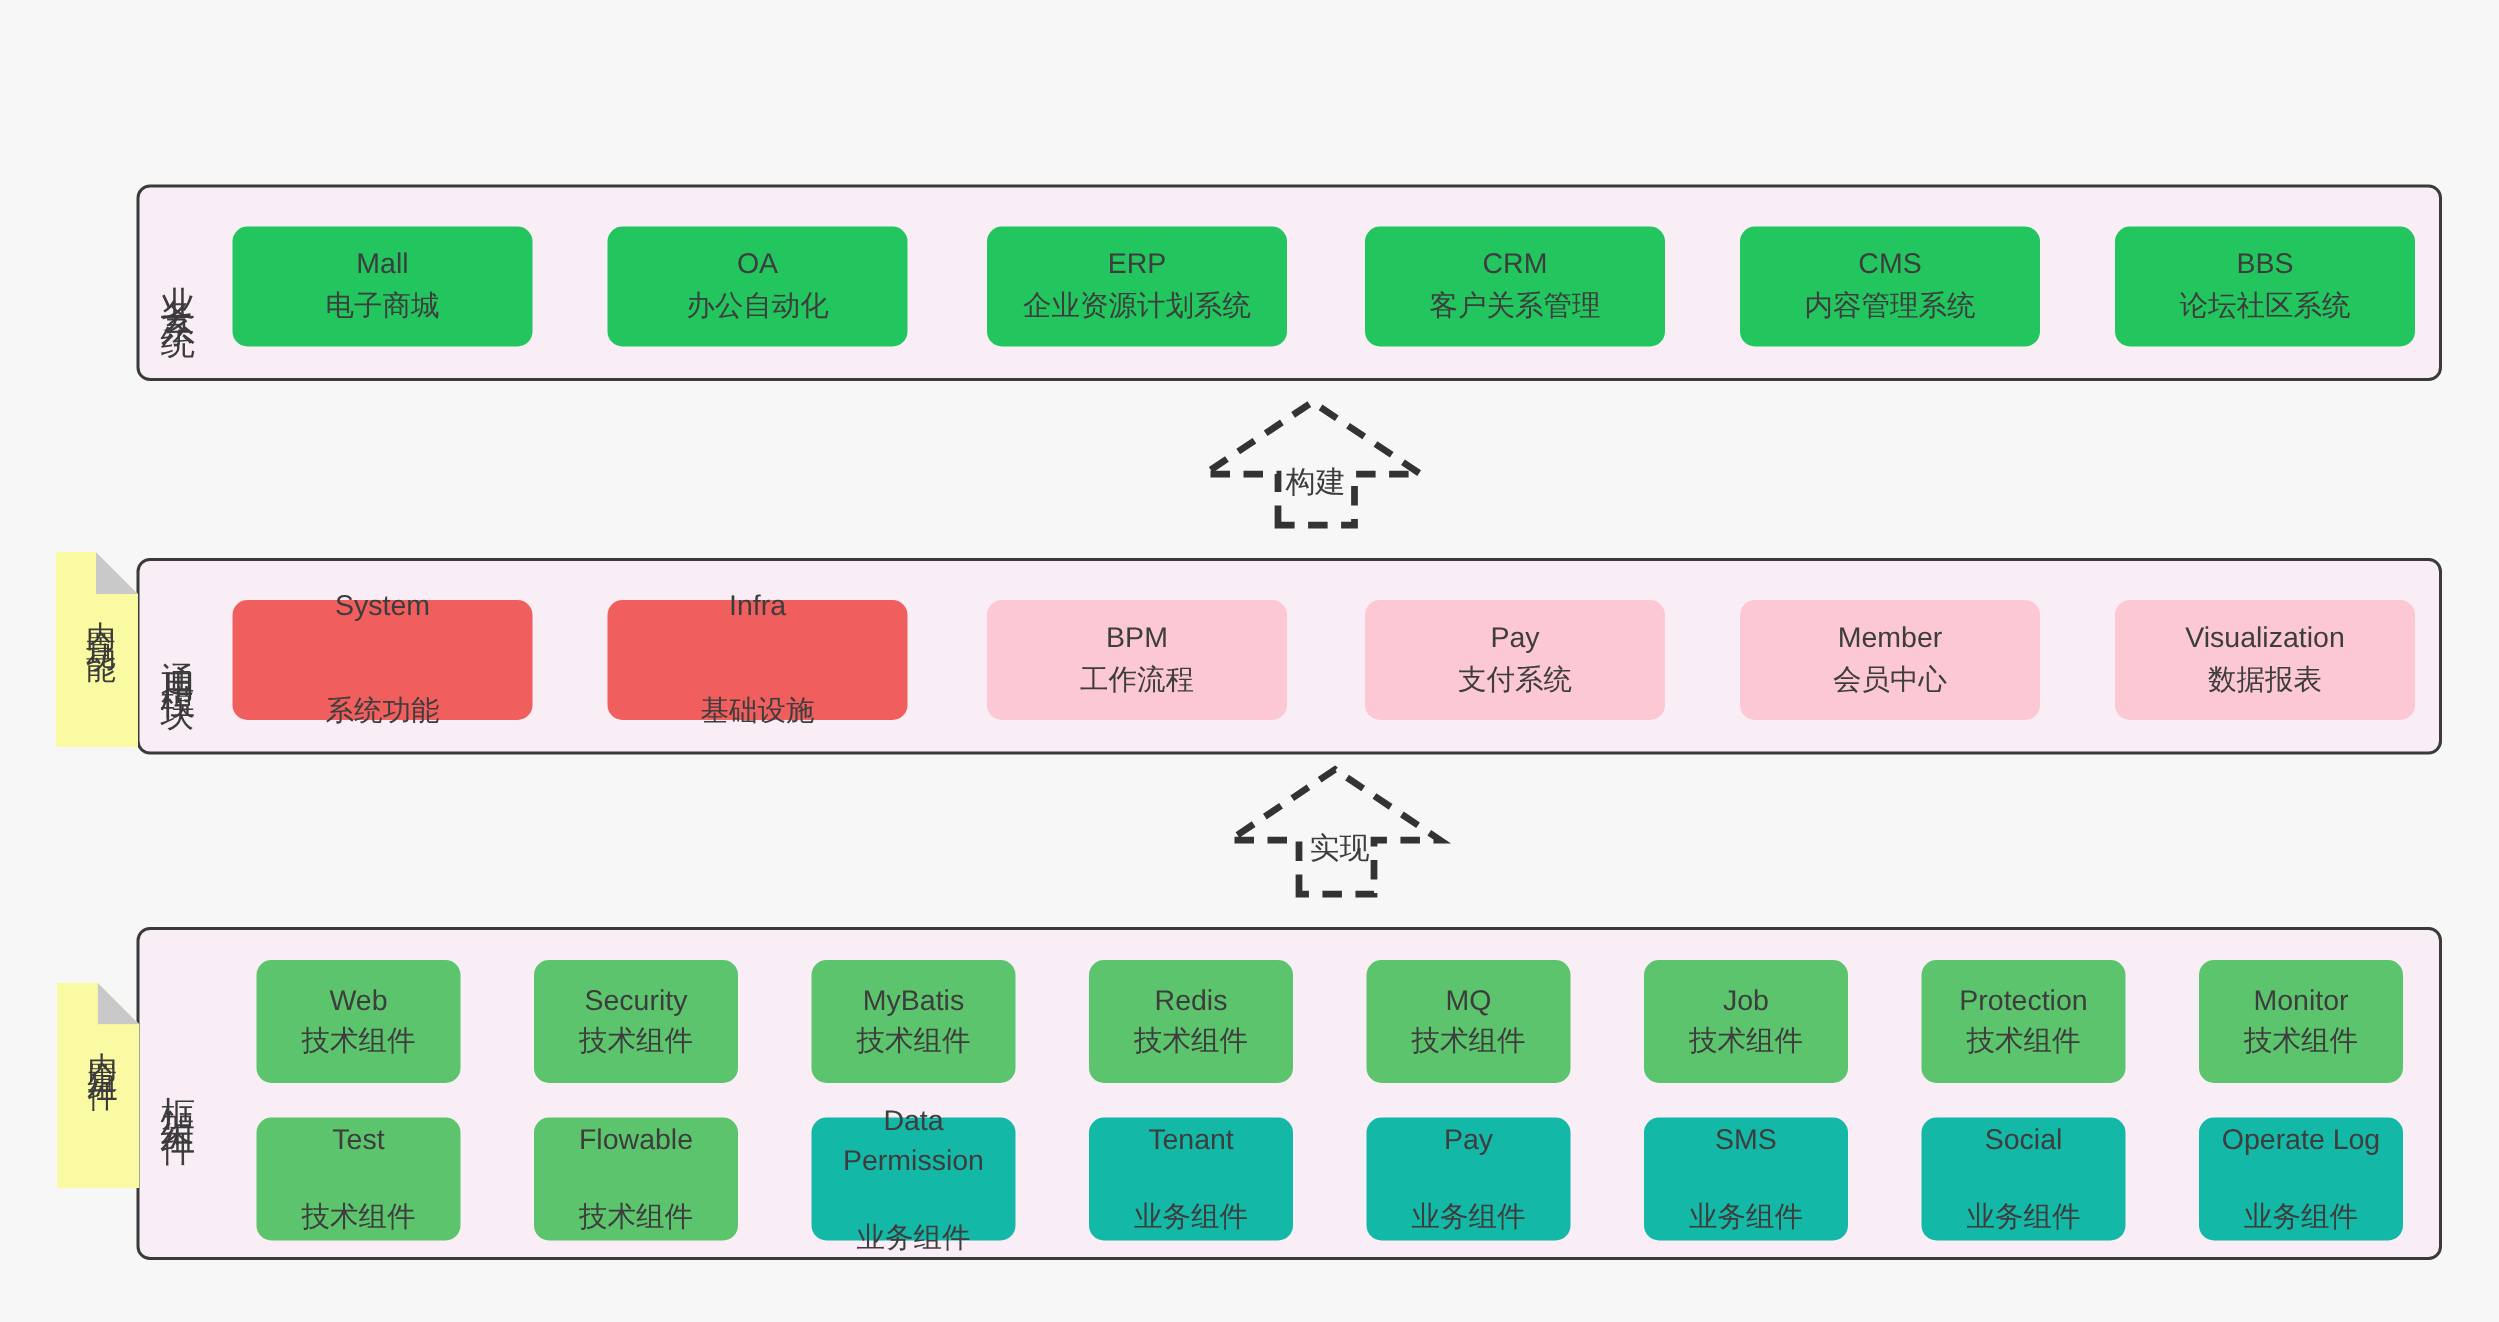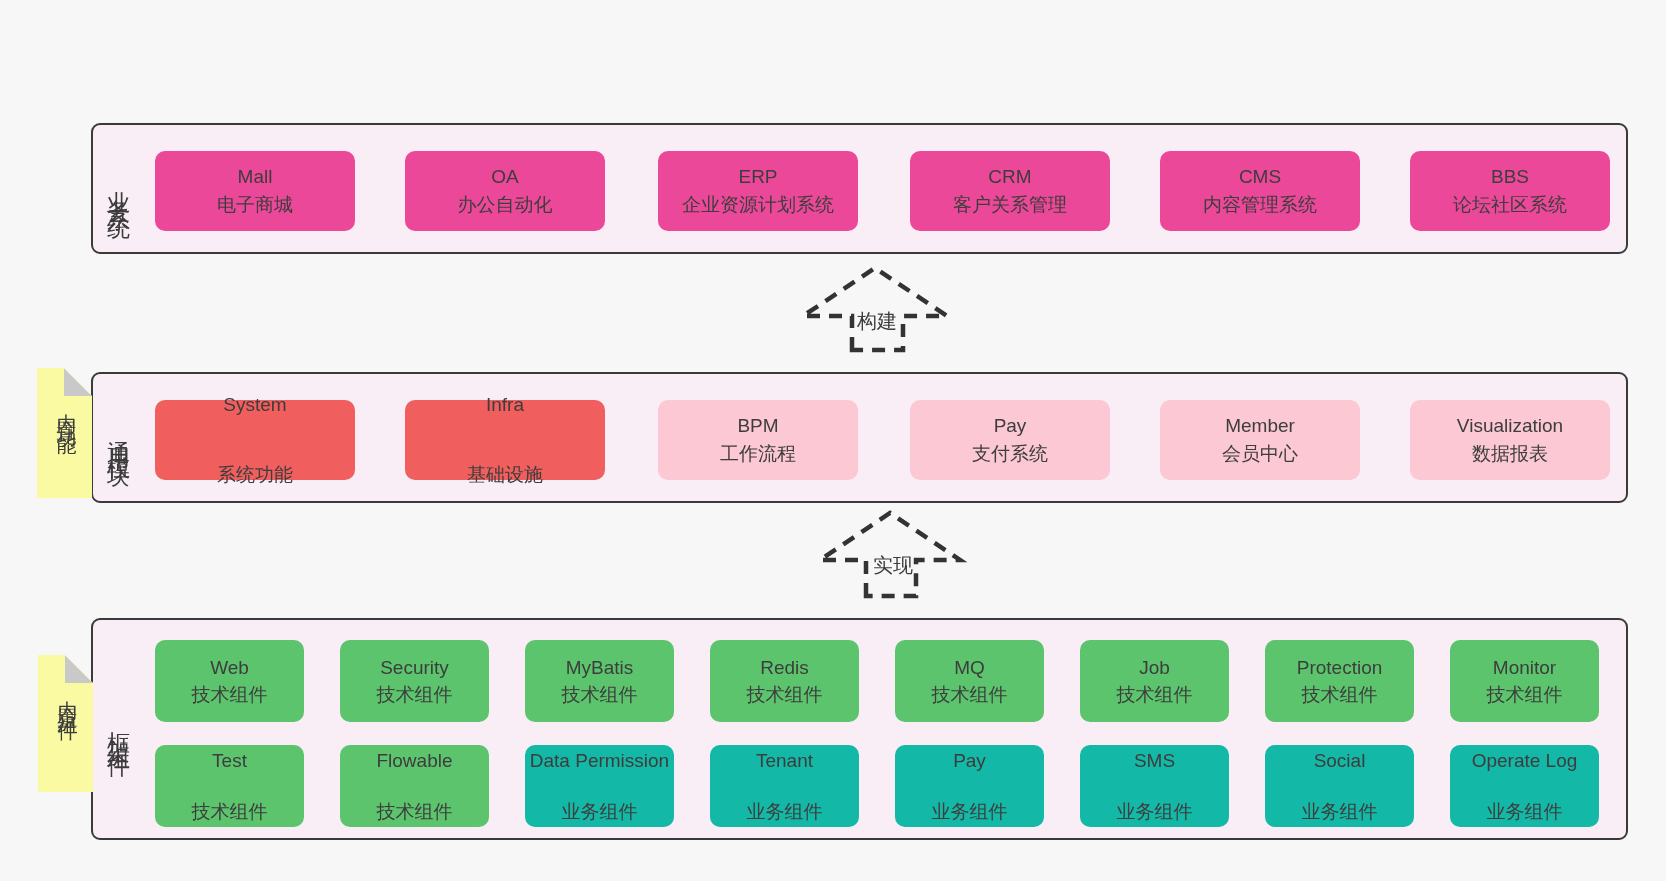--- a/index.html
+++ b/index.html
@@ -22,24 +22,24 @@
   }
   .panel-label{
     position:absolute;left:14px;top:50%;transform:translateY(-50%);
     font-size:23px;color:#3b3b3b;
   }
   .box{
     position:absolute;top:26px;width:200px;height:80px;border-radius:10px;
     display:flex;flex-direction:column;align-items:center;justify-content:center;
     text-align:center;font-size:19px;line-height:28px;color:#3d3d3d;
   }
-  .panel-components .box{width:149px;height:82px;line-height:27px;}
+  .panel-components .box{width:136px;height:82px;line-height:27px;margin-left:16px;}
   .panel-components .row1{top:20px;}
   .panel-components .row2{top:125px;gap:24px;}
-  .blue{background:#ec4899;}
+  .blue{background:#22c55e;}
   .red{background:#f15e5e;gap:42px;}
   .pink{background:#fbc8d3;}
   .green{background:#5cc46d;}
   .lightgreen{background:#14b8a6;}
   .sticky{
     position:absolute;width:55px;background:#fafaa3;z-index:5;
     clip-path:polygon(0 0, calc(100% - 28px) 0, 100% 28px, 100% 100%, 0 100%);
   }
   .sticky-mid{left:37px;top:368px;height:130px;}
   .sticky-bot{left:38px;top:655px;height:137px;}

